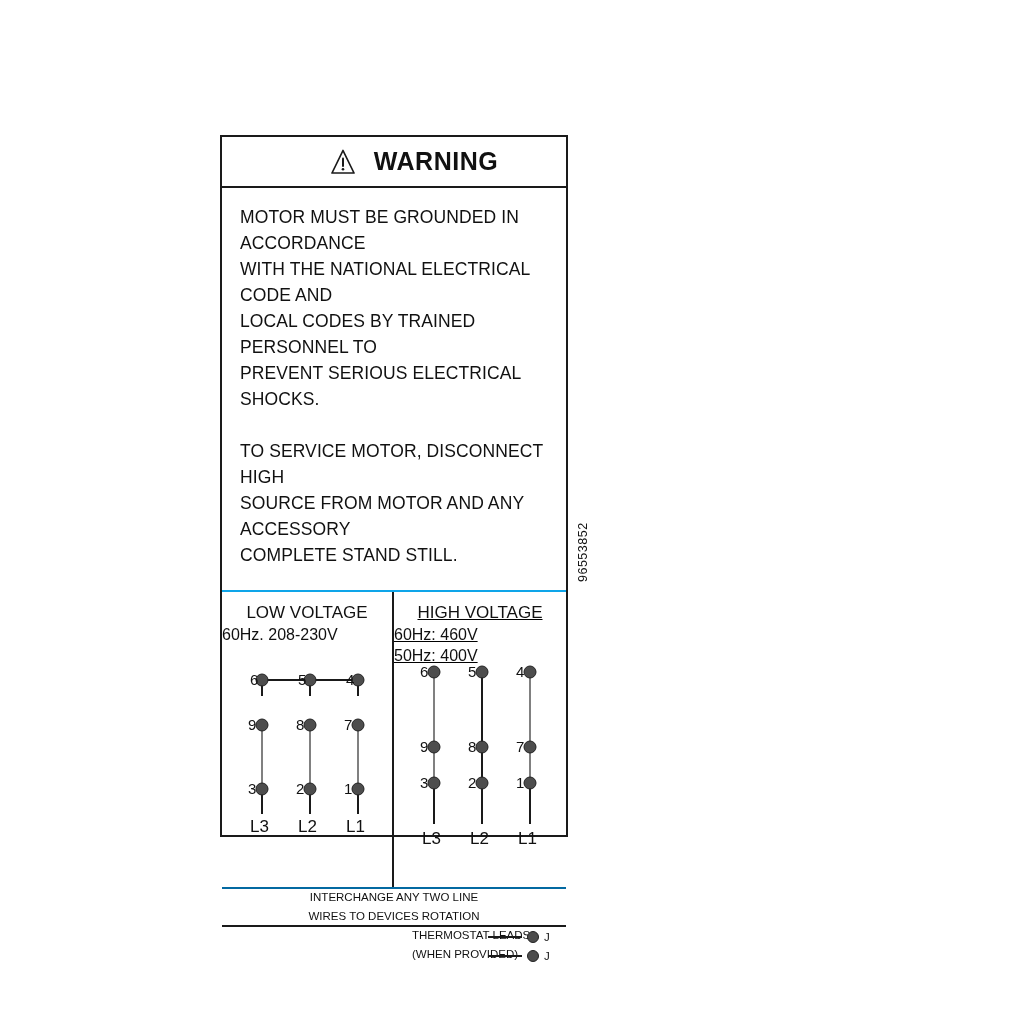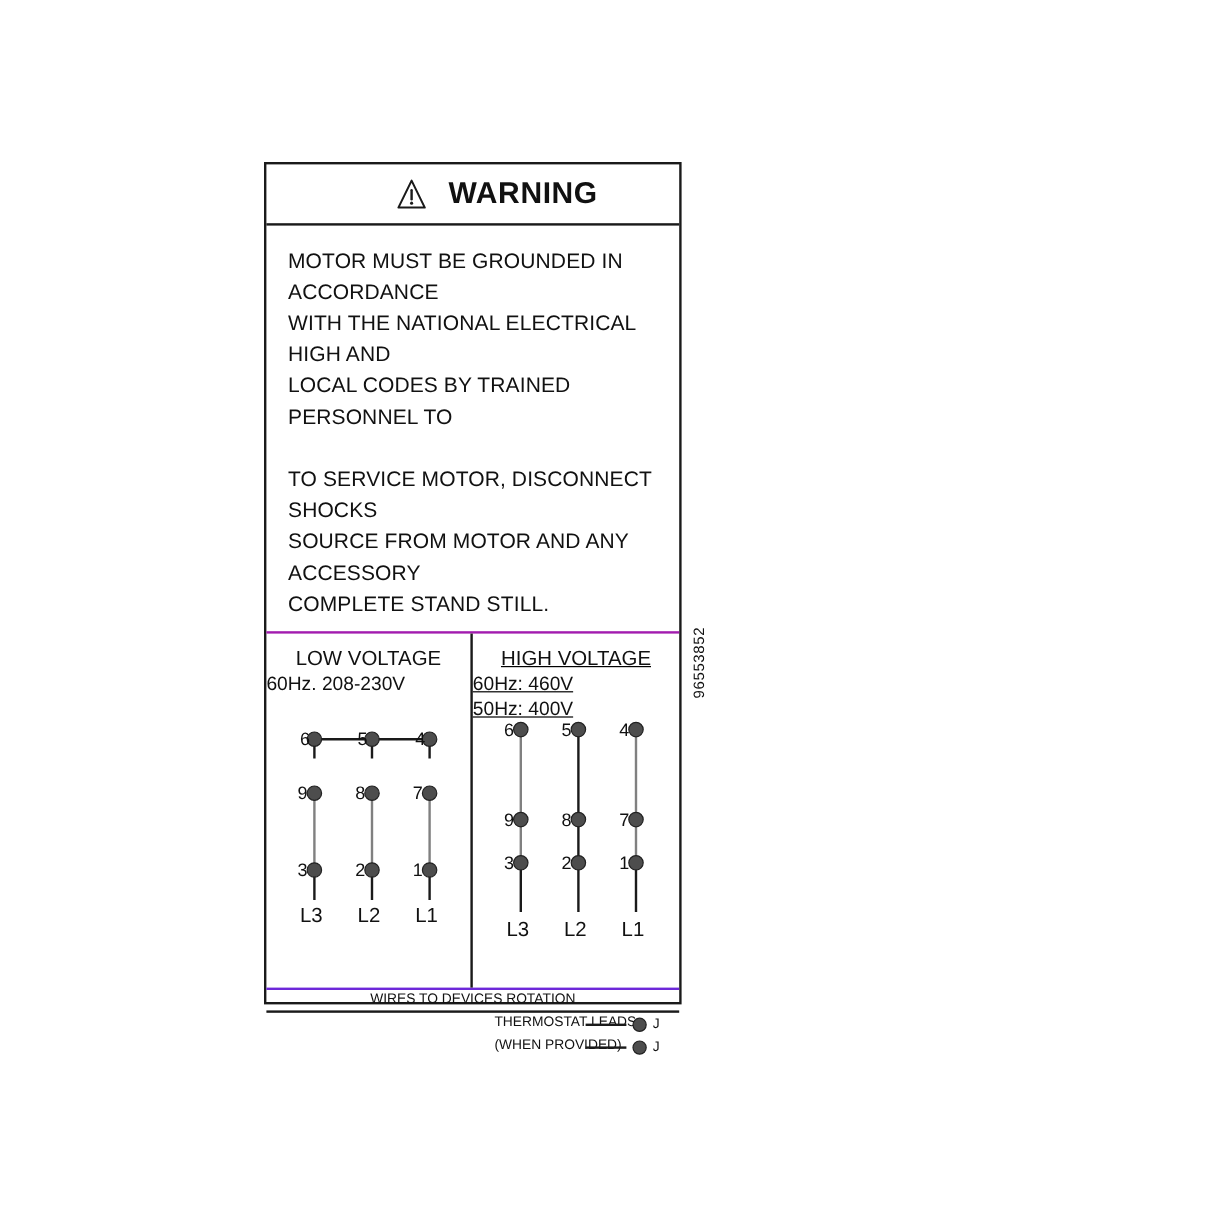--- a/index.html
+++ b/index.html
@@ -44,40 +44,40 @@
     display: block;
   }
   .hdr-title {
     font-size: 25px;
     font-weight: bold;
     letter-spacing: 0.5px;
     color: #111;
   }
   
   .body {
-    padding: 16px 0 10px 18px;
-    border-bottom: 2px solid #a21caf;
+    padding: 16px 0 22px 18px;
+    border-bottom: 2px solid #0ea5e9;
     min-height: 243px;
     box-sizing: border-box;
   }
   .body p {
     margin: 0;
     font-size: 17.5px;
     line-height: 26px;
     color: #111;
     letter-spacing: 0.1px;
   }
   .body .gap {
     height: 26px;
   }
   
   .panes {
     display: flex;
     height: 297px;
-    border-bottom: 2px solid #6d28d9;
+    border-bottom: 2px solid #0369a1;
     box-sizing: border-box;
   }
   .pane {
     position: relative;
     box-sizing: border-box;
   }
   .pane.low {
     width: 50%;
     border-right: 2px solid #1a1a1a;
   }
@@ -184,24 +184,25 @@
             <path d="M13 10.5 L13 18" stroke="#1a1a1a" stroke-width="2" stroke-linecap="round"></path>
             <circle cx="13" cy="21.3" r="1.3" fill="#1a1a1a"></circle>
           </svg>
         </span>
         <span class="hdr-title">WARNING</span>
       </div>
     </div>
 
     <div class="body">
       <p>MOTOR MUST BE GROUNDED IN ACCORDANCE</p>
-      <p>WITH THE NATIONAL ELECTRICAL HIGH AND</p>
+      <p>WITH THE NATIONAL ELECTRICAL CODE AND</p>
       <p>LOCAL CODES BY TRAINED PERSONNEL TO</p>
+      <p>PREVENT SERIOUS ELECTRICAL SHOCKS.</p>
       <div class="gap"></div>
-      <p>TO SERVICE MOTOR, DISCONNECT SHOCKS</p>
+      <p>TO SERVICE MOTOR, DISCONNECT HIGH</p>
       <p>SOURCE FROM MOTOR AND ANY ACCESSORY</p>
       <p>COMPLETE STAND STILL.</p>
     </div>
 
     <div class="panes">
 
       <div class="pane low">
         <div class="pane-title">LOW VOLTAGE</div>
         <div class="pane-sub">60Hz. 208-230V</div>
         <div class="svgwrap">
@@ -288,20 +289,23 @@
 
             <text x="28" y="252" font-family="Liberation Sans, sans-serif" font-size="17" fill="#111">L3</text>
             <text x="76" y="252" font-family="Liberation Sans, sans-serif" font-size="17" fill="#111">L2</text>
             <text x="124" y="252" font-family="Liberation Sans, sans-serif" font-size="17" fill="#111">L1</text>
           </svg>
         </div>
       </div>
     </div>
 
     <div class="foot">
+      <div class="foot-row">
+        <span class="foot-txt foot-c">INTERCHANGE ANY TWO LINE</span>
+      </div>
       <div class="foot-row brd">
         <span class="foot-txt foot-c">WIRES TO  DEVICES ROTATION</span>
       </div>
       <div class="foot-row">
         <span class="foot-txt foot-l">THERMOSTAT LEADS</span>
         <span class="term-wrap">
           <span class="term-line"></span>
           <span class="term-dot"></span>
           <span class="term-j">J</span>
         </span>

